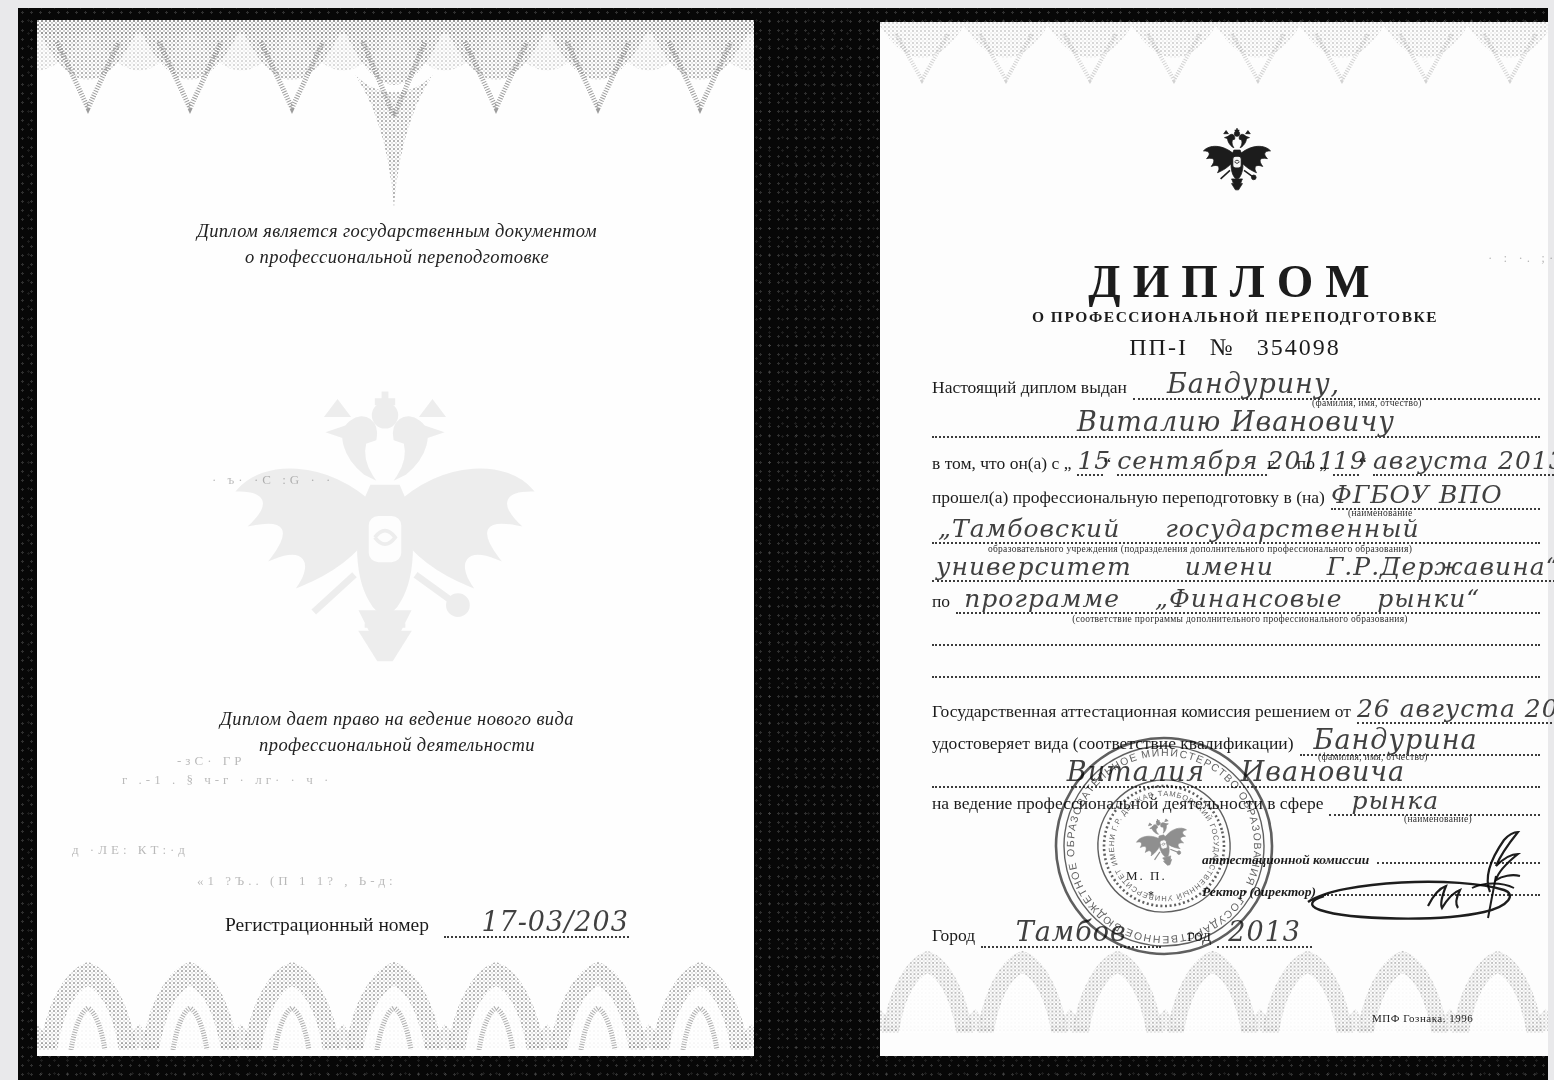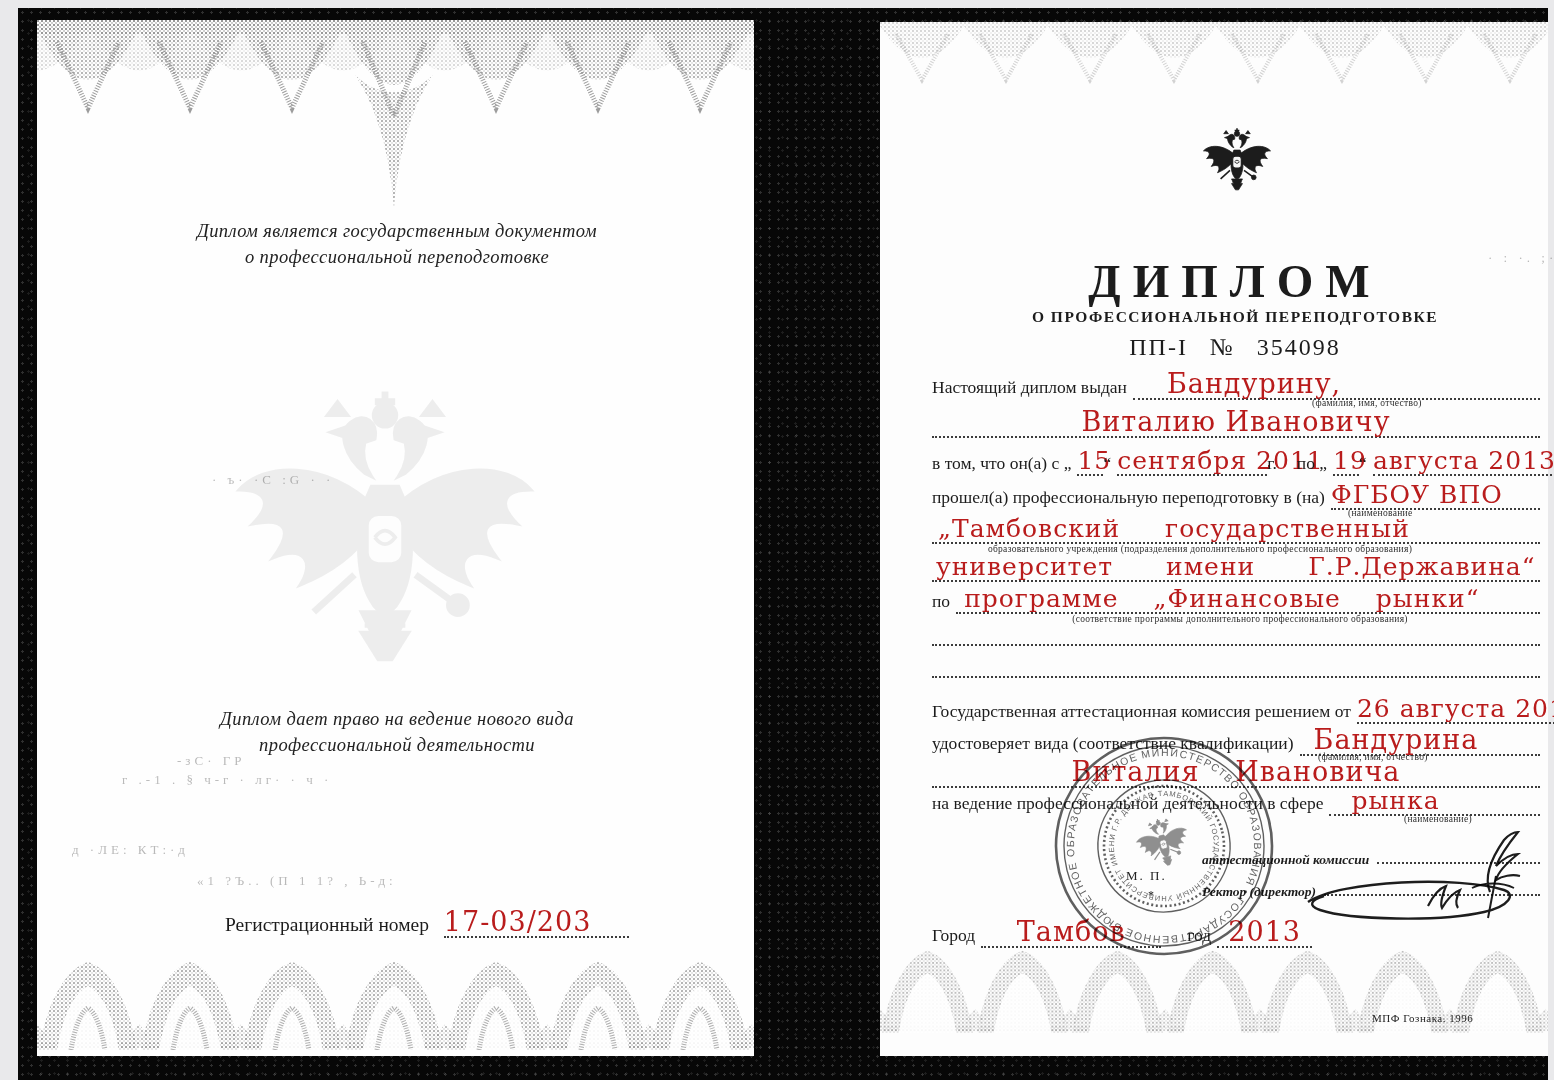--- a/index.html
+++ b/index.html
@@ -27,21 +27,21 @@
   .country{top:206px;font-weight:bold;font-size:16px;letter-spacing:3px;}
   .title{top:232px;font-weight:bold;font-size:47px;letter-spacing:12px;}
   .subtitle{top:286px;font-weight:bold;font-size:15.5px;letter-spacing:1.5px;}
   .series{top:312px;font-size:24px;letter-spacing:2px;word-spacing:14px;}
   
   .fline{position:absolute;left:52px;right:8px;display:flex;align-items:baseline;
          font-size:17.5px;white-space:nowrap;}
   .lbl{flex:none;padding-right:6px;}
   .dot{border-bottom:2px dotted #3c3c3c;}
   .fill{flex:1;}
-  .hw{font-family:"DejaVu Serif",serif;color:#b91c1c;
+  .hw{font-family:"DejaVu Serif",serif;font-style:italic;color:#404040;
       font-size:25px;letter-spacing:1px;line-height:.9;}
   .hw-big{font-size:27px;}
   .cap{position:absolute;font-size:9.5px;color:#2e2e2e;letter-spacing:.3px;white-space:nowrap;}
   .cap-c{text-align:center;}
   .sigblock{position:absolute;left:322px;top:828px;width:338px;font-style:italic;
             font-weight:bold;font-size:13.5px;line-height:1.5;}
   .sigrow{display:flex;align-items:baseline;}
   .cityline{position:absolute;left:52px;top:898px;display:flex;align-items:baseline;
             font-size:17.5px;}
   .stamp{position:absolute;left:148px;top:688px;mix-blend-mode:multiply;opacity:.82;}
@@ -123,21 +123,21 @@
       <div>профессиональной деятельности</div>
     </div>
 
     <span class="faint" style="left:140px;top:733px">-зС·      ГР</span>
     <span class="faint" style="left:85px;top:752px">г .-1 . §    ч-г   ·   лг· ·   ч ·</span>
     <span class="faint" style="left:35px;top:822px">д          ·ЛЕ: КТ:·д</span>
     <span class="faint" style="left:160px;top:853px">«1 ?Ъ.. (П      1     1?   , Ь-д:</span>
 
     <div class="regline">
       <span>Регистрационный номер</span>
-      <span class="dot" style="display:inline-block;min-width:185px;text-align:left;margin-left:10px">
+      <span class="dot" style="display:inline-block;min-width:185px;text-align:right;margin-left:10px">
         <span class="hw hw-big">17-03/203</span>
       </span>
     </div>
 
     <svg class="lace" style="top:938px" width="717" height="92" viewBox="0 0 717 92">
       <defs>
         <pattern id="dLB" width="4" height="4" patternUnits="userSpaceOnUse">
           <circle cx="1" cy="1" r="0.95" fill="#909090"></circle>
             <circle cx="3" cy="3" r="0.75" fill="#b9b9b9"></circle>
         </pattern>

